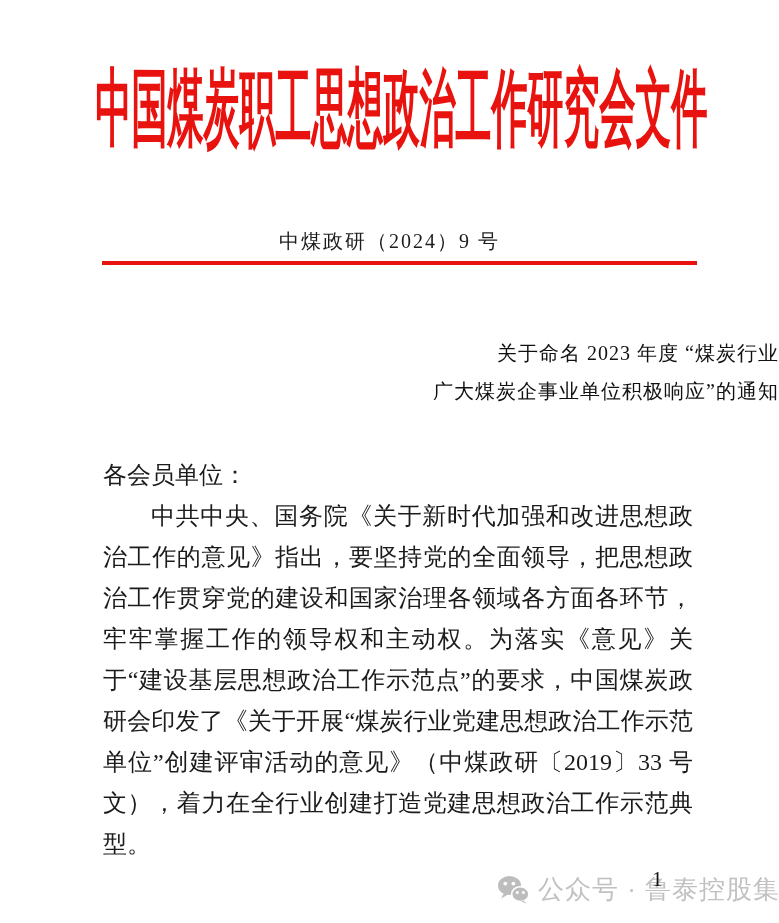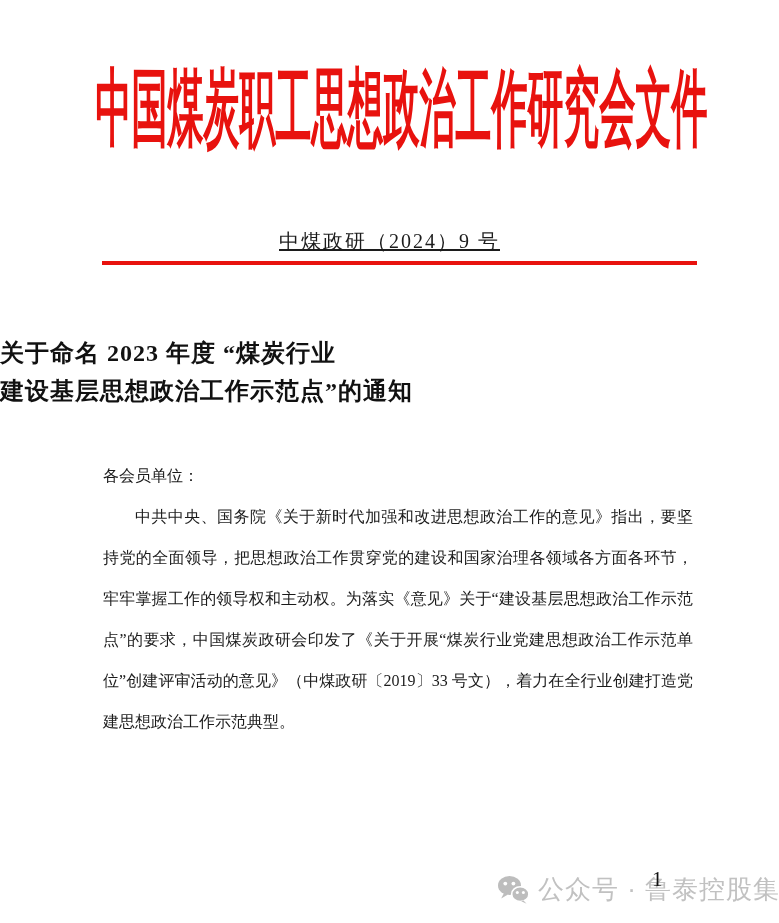--- a/index.html
+++ b/index.html
@@ -12,32 +12,32 @@
     position:absolute;top:62px;left:0;width:100%;height:94px;
     display:flex;align-items:center;justify-content:center;padding-left:12px;
   }
   .red-header .stretch{
     display:inline-block;transform:scaleY(2.35);transform-origin:center center;
     font-size:36px;font-weight:bold;color:#e8120e;white-space:nowrap;
     letter-spacing:0;
   }
   .doc-number{
     position:absolute;top:228px;left:0;width:100%;text-align:center;
-    font-size:20px;letter-spacing:2px;color:#1c1c1c;text-decoration:underline;
+    font-size:20px;letter-spacing:2px;color:#1c1c1c;
   }
   .red-line{
     position:absolute;top:261px;left:102px;width:595px;height:4px;background:#e8120e;
   }
   .doc-title{
-    position:absolute;top:334px;left:0;width:100%;text-align:left;
-    font-size:24px;line-height:38px;font-weight:bold;color:#111111;letter-spacing:1px;
+    position:absolute;top:334px;left:0;width:100%;text-align:right;
+    font-size:20px;line-height:38px;font-weight:normal;color:#111111;letter-spacing:1px;
   }
   .doc-body{
     position:absolute;top:455px;left:103px;width:590px;
-    font-size:16px;line-height:41px;color:#1b1b1b;
+    font-size:24px;line-height:41px;color:#1b1b1b;
     text-align:justify;text-justify:inter-character;
   }
   .doc-body p{margin:0;text-indent:2em;}
   .doc-body .salutation{text-indent:0;}
   .footer-watermark{
     position:absolute;top:872px;left:497px;
     display:flex;align-items:center;gap:9px;white-space:nowrap;
     color:#c1c1c1;font-family:"Liberation Sans","DejaVu Sans",sans-serif;
     font-size:26px;letter-spacing:1px;
   }
@@ -55,21 +55,21 @@
   <div class="red-header">
     <span class="stretch">中国煤炭职工思想政治工作研究会文件</span>
   </div>
 
   <div class="doc-number">中煤政研（2024）9 号</div>
 
   <div class="red-line"></div>
 
   <div class="doc-title">
     <div>关于命名 2023 年度 “煤炭行业</div>
-    <div>建设基层思想政治工作示范点”的通知</div>
+    <div>广大煤炭企事业单位积极响应”的通知</div>
   </div>
 
   <div class="doc-body">
     <p class="salutation">各会员单位：</p>
     <p>中共中央、国务院《关于新时代加强和改进思想政治工作的意见》指出，要坚持党的全面领导，把思想政治工作贯穿党的建设和国家治理各领域各方面各环节，牢牢掌握工作的领导权和主动权。为落实《意见》关于“建设基层思想政治工作示范点”的要求，中国煤炭政研会印发了《关于开展“煤炭行业党建思想政治工作示范单位”创建评审活动的意见》（中煤政研〔2019〕33 号文），着力在全行业创建打造党建思想政治工作示范典型。</p>
   </div>
 
   <div class="footer-watermark">
     <span>
       <svg width="32" height="29" viewBox="0 0 32 29" xmlns="http://www.w3.org/2000/svg">

